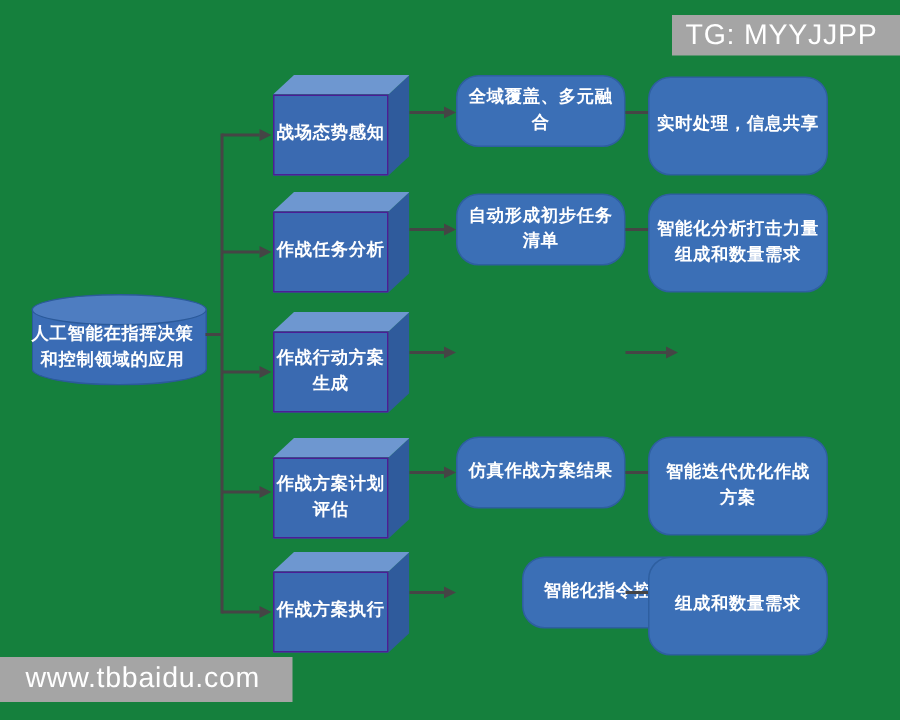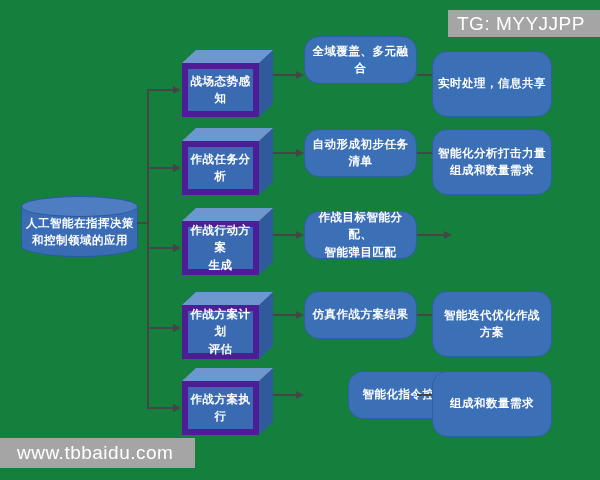--- a/index.html
+++ b/index.html
@@ -28,38 +28,38 @@
     border-radius:0 0 58px 58px / 0 0 11px 11px;
   }
   .cyl-top{
     position:absolute;left:0;top:0;width:115px;height:19px;
     background:#4e7dc1;
     border:1.5px solid #2b5a9a;
     border-radius:50%;
   }
   .cyl-label{
     position:absolute;left:0;top:13px;width:118px;height:46px;
-    display:flex;align-items:center;justify-content:center;
+    display:flex;align-items:center;
   }
   
   .box3d{position:absolute;left:182px;width:91px;height:67px;}
   .face-top{
     position:absolute;left:0;top:0;width:91px;height:13px;
     background:#6e97d0;
     clip-path:polygon(0px 13px,14px 0px,91px 0px,77px 13px);
   }
   .face-side{
     position:absolute;left:0;top:0;width:91px;height:67px;
     background:#2f5b9c;
     clip-path:polygon(77px 13px,91px 0px,91px 54px,77px 67px);
   }
   .face-front{
     position:absolute;left:0;top:13px;width:77px;height:54px;
     background:#3a6ab1;
-    border:6px solid #4c1d95;
+    border:1px solid #4c1d95;
     box-sizing:border-box;
     display:flex;align-items:center;justify-content:center;
   }
   
   .rnode{
     position:absolute;
     background:#3b6fb6;
     border:1.5px solid #2e5fa0;
     border-radius:15px;
     box-sizing:border-box;
@@ -141,21 +141,21 @@
     <div class="face-side"></div>
     <div class="face-top"></div>
     <div class="face-front">
         <span class="label">战场态势感知</span>
       </div>
   </div>
   <div class="arrow" style="left:273px;top:70px;width:31px;">
       <span class="shaft"></span>
       <span class="head"></span>
     </div>
-  <div class="rnode mid" style="top:36px;">
+  <div class="rnode mid" style="top:50px;">
       <span class="label">全域覆盖、多元融合</span>
     </div>
   <div class="arrow" style="left:417px;top:70px;width:35px;">
       <span class="shaft"></span>
       <span class="head"></span>
     </div>
   <div class="rnode right" style="top:51px;">
       <span class="label">实时处理，信息共享</span>
     </div>
 
@@ -188,24 +188,20 @@
     <div class="face-top"></div>
     <div class="face-front">
         <span class="label">作战行动方案
 生成</span>
       </div>
   </div>
   <div class="arrow" style="left:273px;top:230px;width:31px;">
       <span class="shaft"></span>
       <span class="head"></span>
     </div>
-  <div class="rnode mid" style="top:211px;">
-      <span class="label">作战目标智能分配、
-智能弹目匹配</span>
-    </div>
   <div class="arrow" style="left:417px;top:230px;width:35px;">
       <span class="shaft"></span>
       <span class="head"></span>
     </div>
 
   <div class="box3d" style="top:292px;font-family:Liberation Serif, serif;">
     <div class="face-side"></div>
     <div class="face-top"></div>
     <div class="face-front">
         <span class="label">作战方案计划

